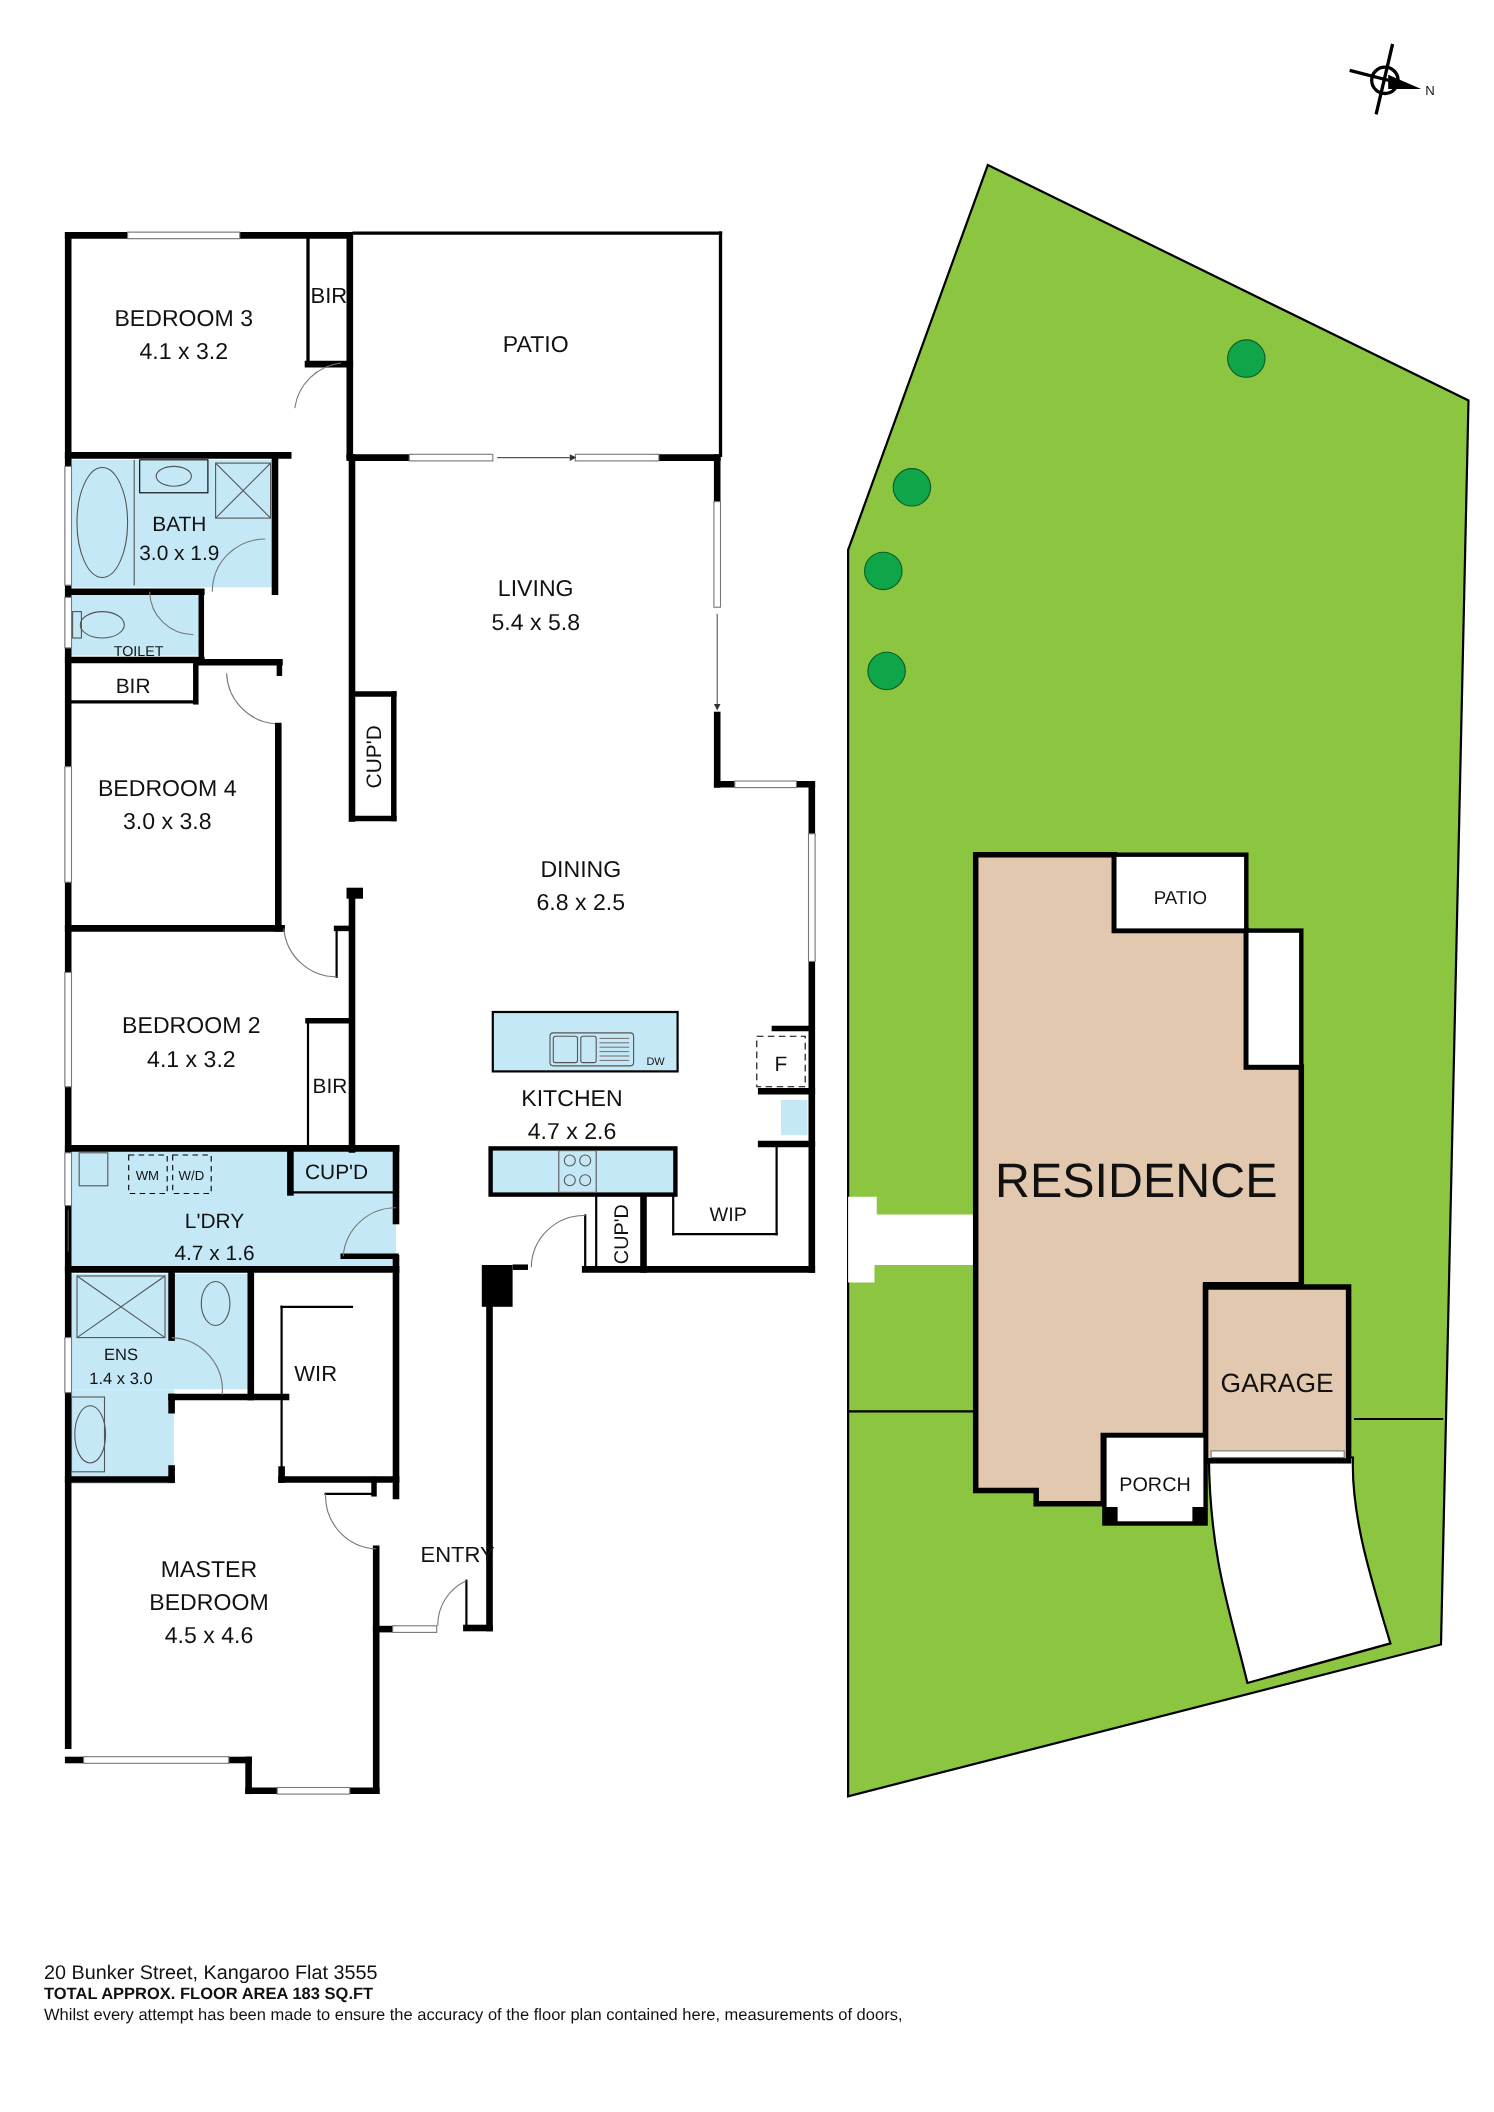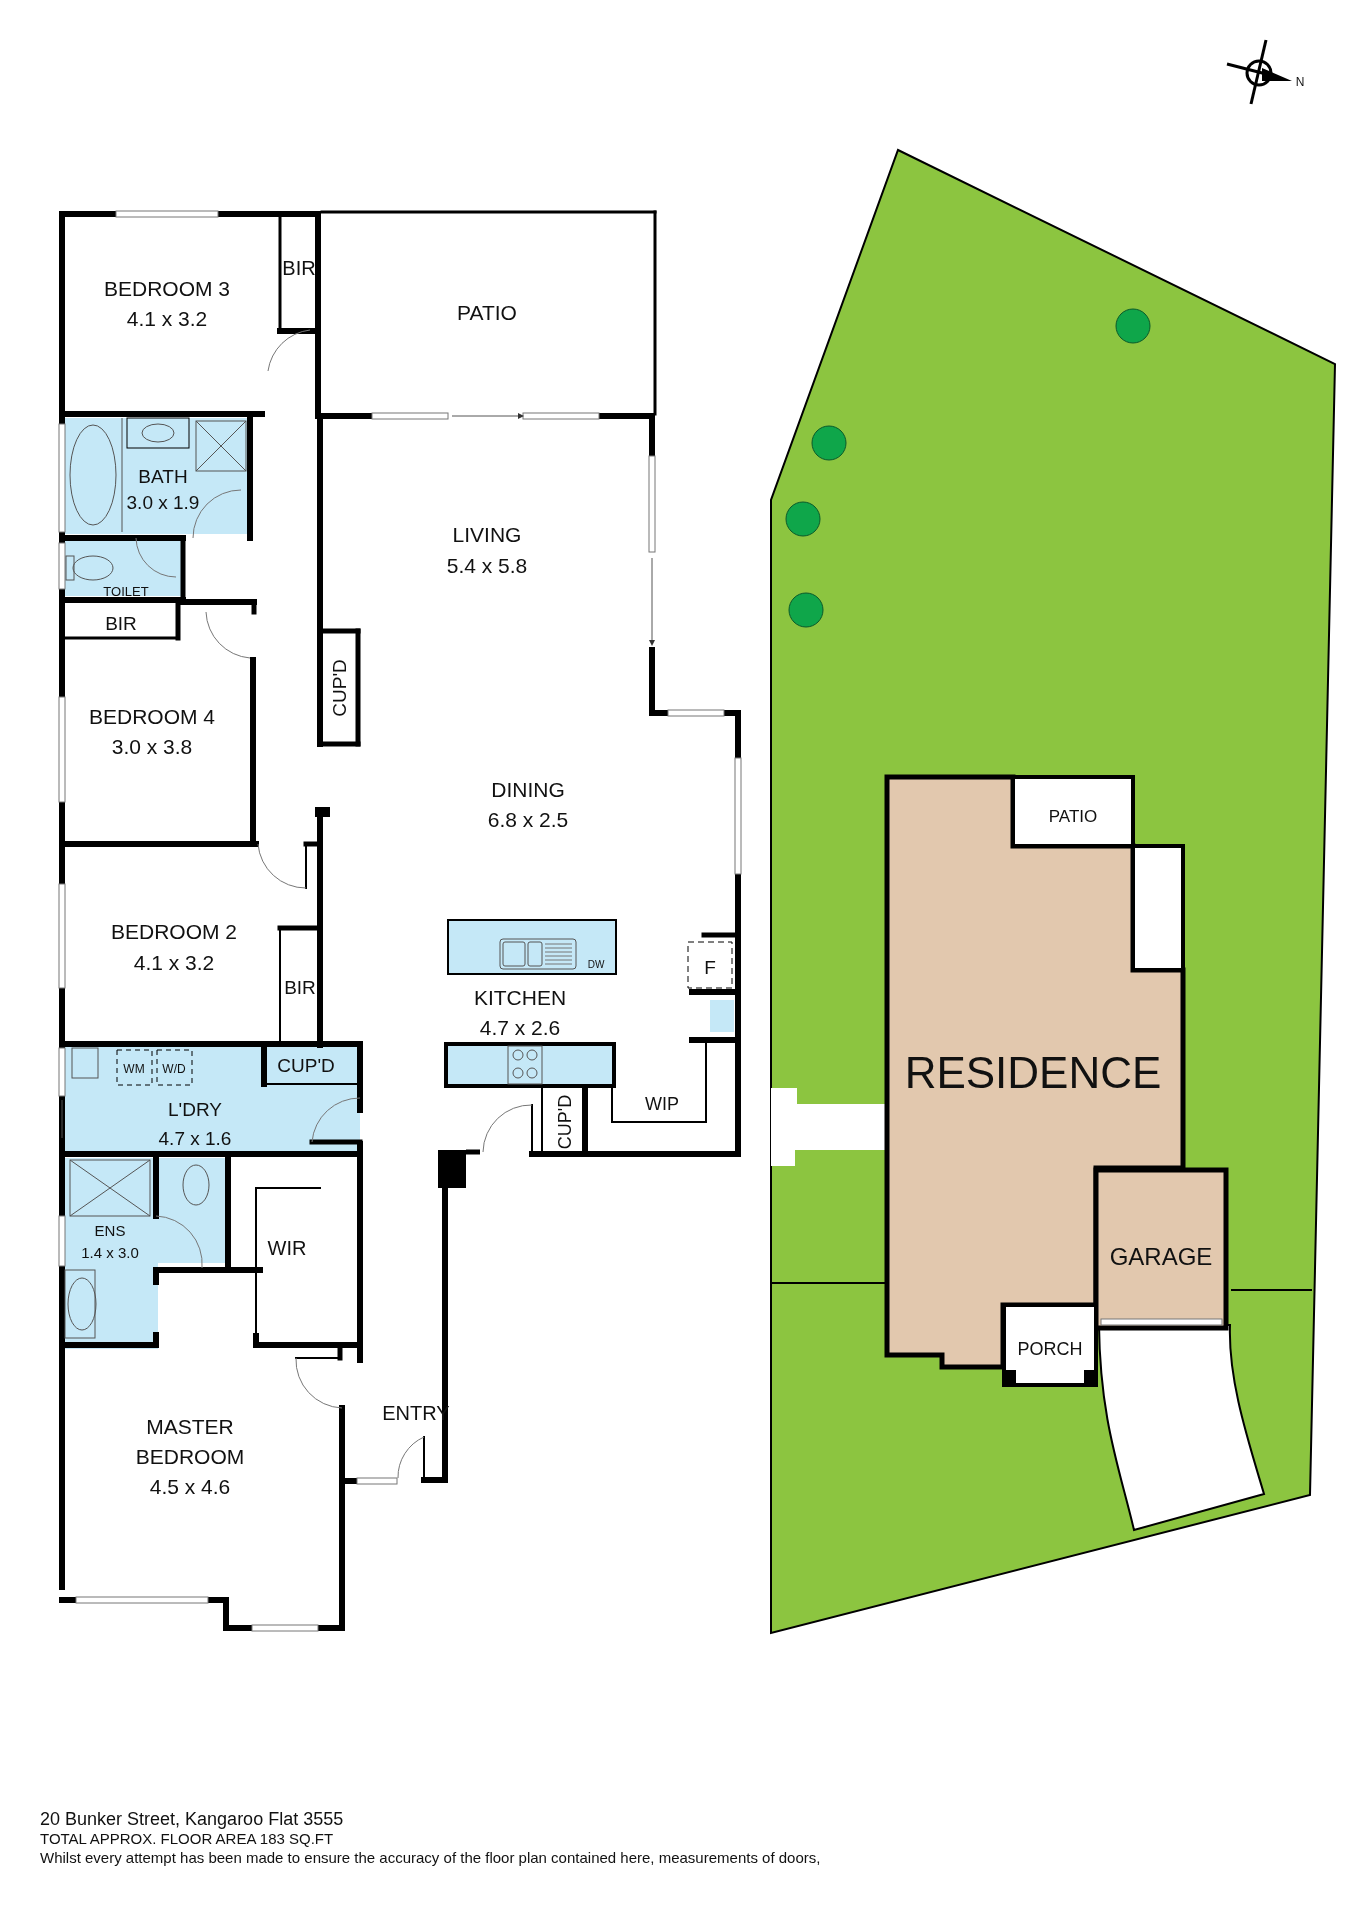--- a/index.html
+++ b/index.html
@@ -1,21 +1,21 @@
 <!DOCTYPE html>
 <html><head>
 <meta charset="utf-8">
 <style>
   html, body { margin:0; padding:0; background:#ffffff; }
   body { width:1358px; height:1920px; position:relative; overflow:hidden; font-family:"Liberation Sans", sans-serif; color:#111; }
   #plan { position:absolute; left:0; top:0; width:1358px; height:1920px; }
   .lbl { font-family:"Liberation Sans", sans-serif; fill:#111; text-anchor:middle; }
-  .footer { position:absolute; left:40px; top:1782px; width:900px;margin-top:26px; }
+  .footer { position:absolute; left:40px; top:1782px; width:900px; }
   .footer .addr { font-size:18px; line-height:22px; }
-  .footer .area { font-size:15px; line-height:18px; }
+  .footer .area { font-size:15px; line-height:18px;font-weight:bold; }
   .footer .disc { font-size:15px; line-height:15px; margin-top:2px; }
 </style>
 </head>
 <body>
 
 <svg id="plan" viewBox="0 0 1358 1920" xmlns="http://www.w3.org/2000/svg">
 
   <g>
     <circle cx="1259" cy="73" r="12" fill="none" stroke="#000" stroke-width="3"></circle>
     <line x1="1266" y1="40" x2="1251" y2="104" stroke="#000" stroke-width="3"></line>

